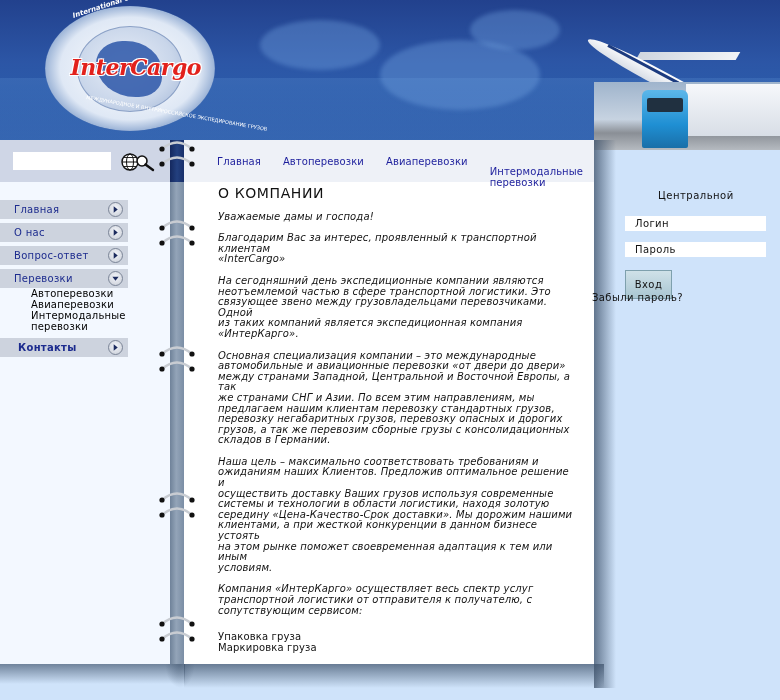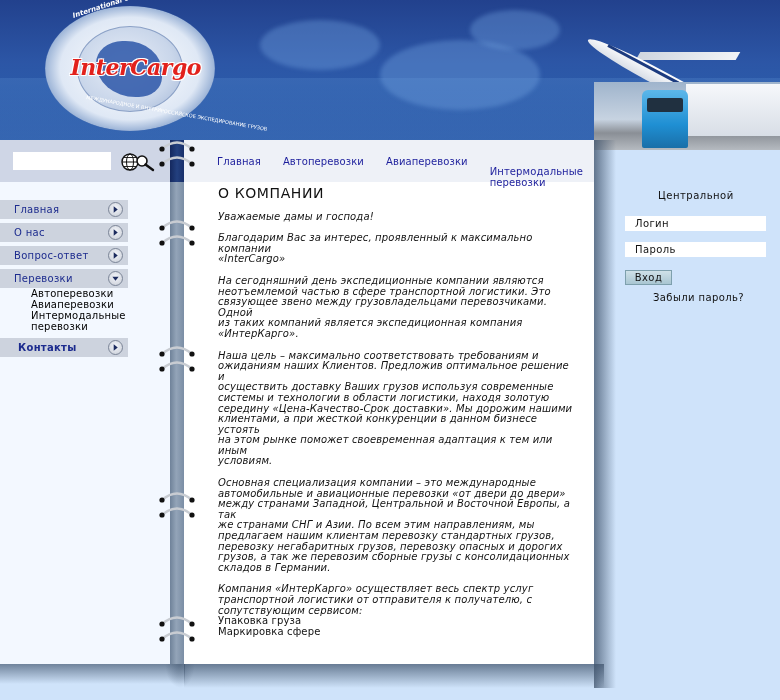--- a/index.html
+++ b/index.html
@@ -78,23 +78,23 @@
 
   .content { position:absolute; left:218px; top:188px; width:360px; font-size: 10px; line-height: 10.6px; color:#111; letter-spacing: 0.15px; }
   .content h1 { font-size: 14px; font-weight: normal; letter-spacing: 0.6px; margin-bottom: 13px; }
   .content p { margin-bottom: 11px; white-space: pre-line; font-style: italic; }
   .content .list div { line-height: 10.6px; }
 
   
   .right-pane { position:absolute; left:616px; top:182px; width:164px; height:518px; }
   .reg-title { position:absolute; left:658px; top:190px; font-size:10px; color:#111; letter-spacing: 0.5px; }
   .field { position:absolute; left:625px; width:141px; height:15px; background:#fff; border:none; font-size:10px; padding-left: 10px; color:#111; letter-spacing: 0.4px; font-family: "DejaVu Sans", sans-serif; }
-  .login-btn { position:absolute; left:625px; top:270px; width:47px; height:15px; background: linear-gradient(180deg,#cfe1e8,#a9c6d2);
+  .login-btn { position:absolute; left:625px; top:270px; width:47px; height:29px; background: linear-gradient(180deg,#cfe1e8,#a9c6d2);
     border: 1px solid #7ea0ad; font-size: 10px; color:#111; text-align:center; line-height:13px; letter-spacing: 0.4px; cursor:pointer; font-family: "DejaVu Sans", sans-serif; }
-  .forgot { position:absolute; left:653px; top:292px; font-size:10px; color:#111; letter-spacing: 0.4px; cursor:pointer; }
+  .forgot { position:absolute; left:592px; top:292px; font-size:10px; color:#111; letter-spacing: 0.4px; cursor:pointer; }
 </style>
 </head>
 <body>
 
 <div class="banner">
   <div class="band"></div>
   <div class="map-blob" style="left:260px;top:20px;width:120px;height:50px;"></div>
   <div class="map-blob" style="left:380px;top:40px;width:160px;height:70px;"></div>
   <div class="map-blob" style="left:470px;top:10px;width:90px;height:40px;"></div>
 
@@ -250,49 +250,49 @@
   </svg>
 <svg class="ring" style="left:157px;top:629px;" viewBox="0 0 40 14">
     <path d="M5 10 Q20 -3 35 10" fill="none" stroke="#c8ccd2" stroke-width="2.6"></path>
     <circle cx="5" cy="10" r="2.6" fill="#111"></circle>
     <circle cx="35" cy="10" r="2.6" fill="#111"></circle>
   </svg>
 
 <div class="content">
   <h1>О КОМПАНИИ</h1>
   <p>Уважаемые дамы и господа!</p>
-  <p>Благодарим Вас за интерес, проявленный к максимально компании
+  <p>Благодарим Вас за интерес, проявленный к транспортной клиентам
 «InterCargo»</p>
   <p>На сегодняшний день экспедиционные компании являются
 неотъемлемой частью в сфере транспортной логистики. Это
 связующее звено между грузовладельцами перевозчиками. Одной
 из таких компаний является экспедиционная компания
 «ИнтерКарго».</p>
+  <p>Основная специализация компании – это международные
+автомобильные и авиационные перевозки «от двери до двери»
+между странами Западной, Центральной и Восточной Европы, а так
+же странами СНГ и Азии. По всем этим направлениям, мы
+предлагаем нашим клиентам перевозку стандартных грузов,
+перевозку негабаритных грузов, перевозку опасных и дорогих
+грузов, а так же перевозим сборные грузы с консолидационных
+складов в Германии.</p>
   <p>Наша цель – максимально соответствовать требованиям и
 ожиданиям наших Клиентов. Предложив оптимальное решение и
 осуществить доставку Ваших грузов используя современные
 системы и технологии в области логистики, находя золотую
 середину «Цена-Качество-Срок доставки». Мы дорожим нашими
 клиентами, а при жесткой конкуренции в данном бизнесе устоять
 на этом рынке поможет своевременная адаптация к тем или иным
 условиям.</p>
-  <p>Основная специализация компании – это международные
-автомобильные и авиационные перевозки «от двери до двери»
-между странами Западной, Центральной и Восточной Европы, а так
-же странами СНГ и Азии. По всем этим направлениям, мы
-предлагаем нашим клиентам перевозку стандартных грузов,
-перевозку негабаритных грузов, перевозку опасных и дорогих
-грузов, а так же перевозим сборные грузы с консолидационных
-складов в Германии.</p>
-  <p style="margin-bottom:0">Компания «ИнтерКарго» осуществляет весь спектр услуг
+  <p style="margin-bottom:16px">Компания «ИнтерКарго» осуществляет весь спектр услуг
 транспортной логистики от отправителя к получателю, с
 сопутствующим сервисом:</p>
   <div class="list">
     <div>Упаковка груза</div>
-    <div>Маркировка сфере</div>
+    <div>Маркировка груза</div>
 
   </div>
 </div>
 
 <div class="right-pane"></div>
 <div class="reg-title">Центральной</div>
 <input class="field" style="top: 216px;" type="text" value="Логин">
 <input class="field" style="top: 242px;" type="text" value="Пароль">
 <button class="login-btn">Вход</button>
 <div class="forgot">Забыли пароль?</div>

